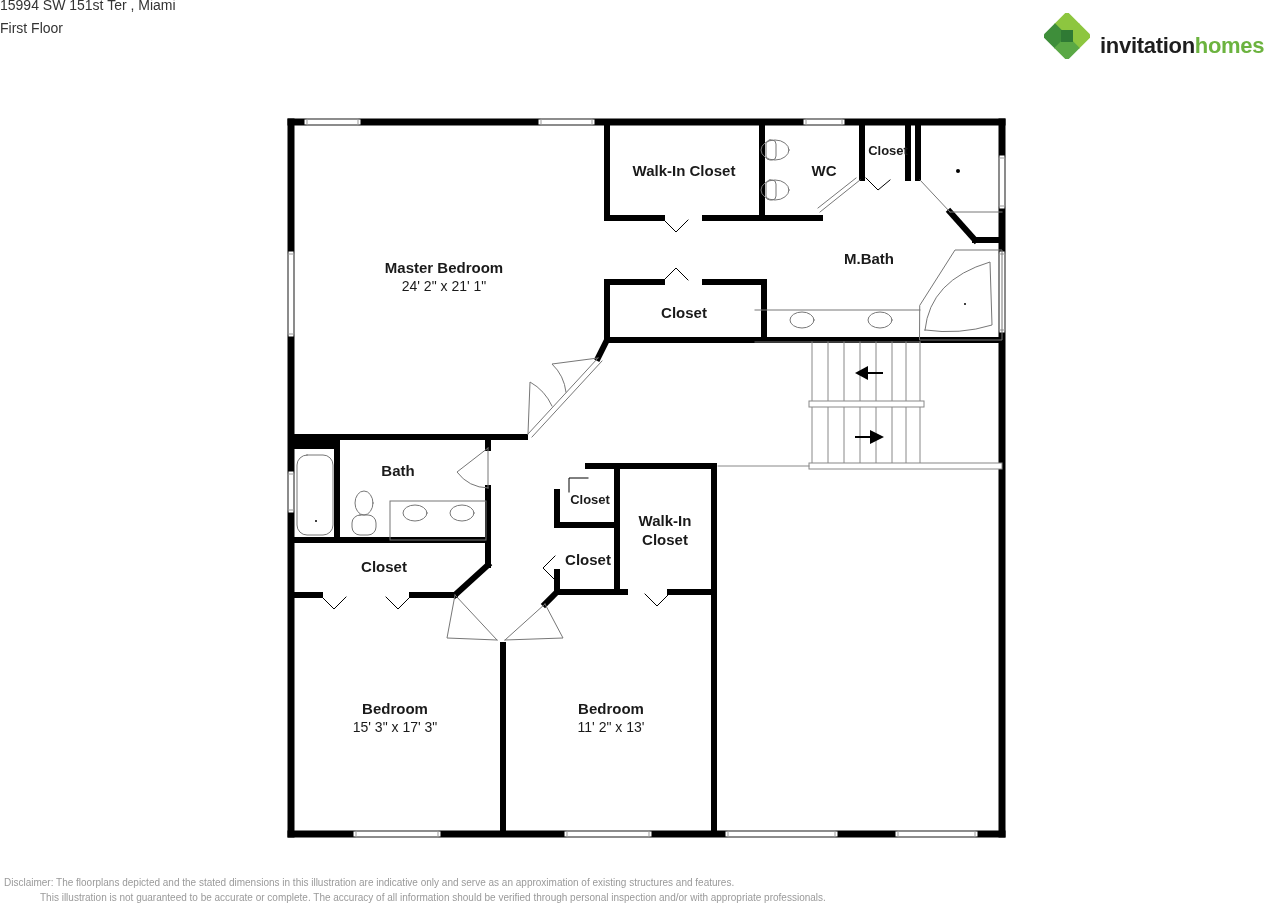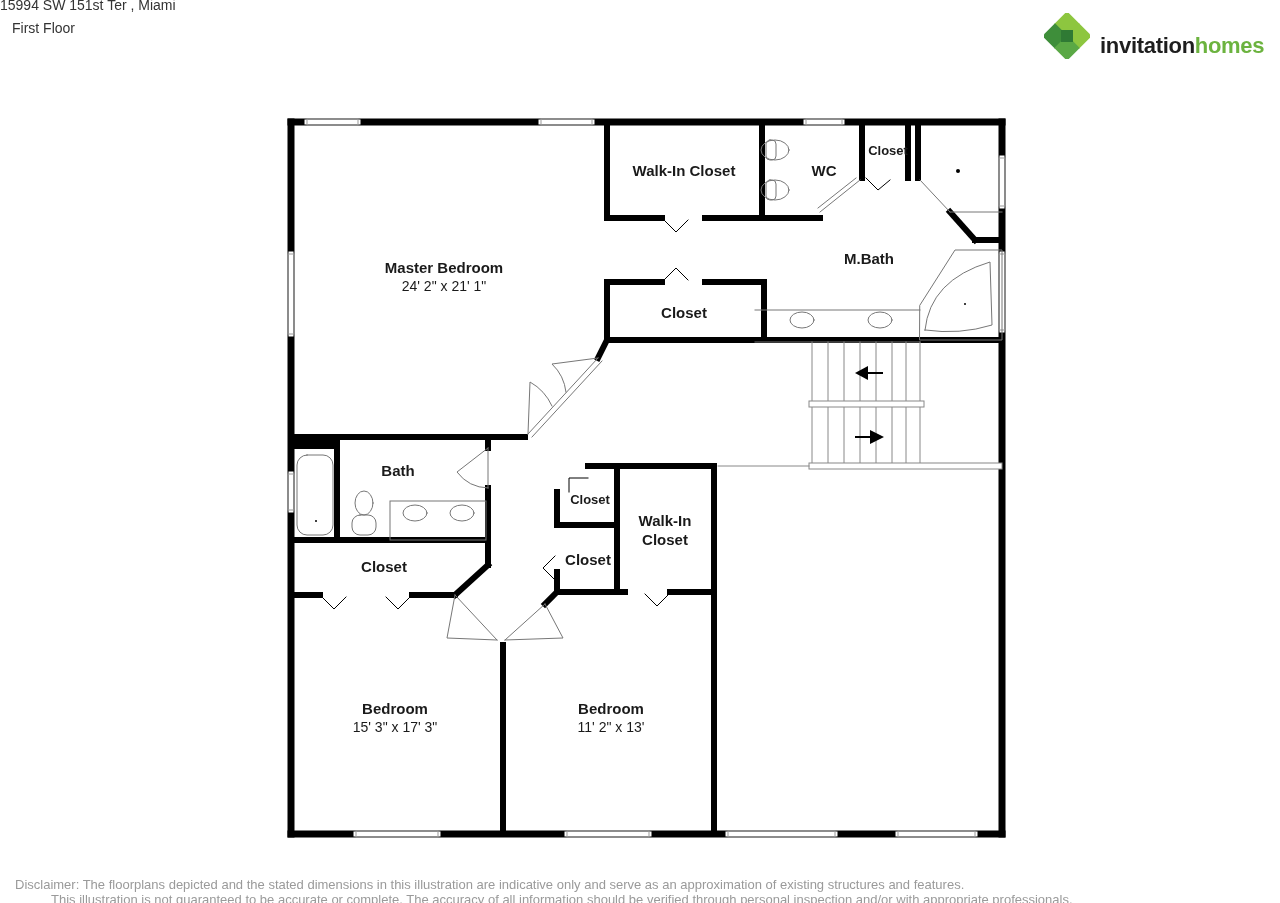--- a/index.html
+++ b/index.html
@@ -1,24 +1,24 @@
 <!DOCTYPE html>
 <html><head>
 <meta charset="utf-8">
 <style>
   html, body { margin:0; padding:0; background:#ffffff; }
   body { width:1280px; height:903px; position:relative; overflow:hidden; font-family:"Liberation Sans", sans-serif; color:#222; }
   .hdr-address { position:absolute; left:0; top:-3px; font-size:14px; color:#333; }
-  .hdr-floor { position:absolute; left:0; top:20px; font-size:14px; color:#333;padding-left:12px; }
+  .hdr-floor { position:absolute; left:0; top:20px; font-size:14px; color:#333; }
   .logo { position:absolute; left:1044px; top:13px; display:flex; align-items:flex-end; }
   .logo-text { font-size:22px; font-weight:bold; letter-spacing:-0.3px; margin-left:10px; }
   .logo-text .w1 { color:#1e1e1e; }
   .logo-text .w2 { color:#6cb33f; }
   .plan { position:absolute; left:0; top:0; }
-  .disclaimer { position:absolute; left:15px; font-size:13px; color:#9a9a9a;text-align:center; }
+  .disclaimer { position:absolute; left:4px; font-size:10px; color:#9a9a9a;text-align:center; }
   .d1 { top:877px; }
   .d2 { top:892px;margin-left:36px; }
   svg text.room { font-family:"Liberation Sans", sans-serif; font-weight:bold; font-size:15px; fill:#1a1a1a; text-anchor:middle; }
   svg text.room-sm { font-family:"Liberation Sans", sans-serif; font-weight:bold; font-size:13px; fill:#1a1a1a; text-anchor:middle; }
   svg text.dim { font-family:"Liberation Sans", sans-serif; font-size:14px; fill:#1a1a1a; text-anchor:middle; }
 </style>
 </head>
 <body>
 
 <div class="hdr-address">15994 SW 151st Ter , Miami</div>

